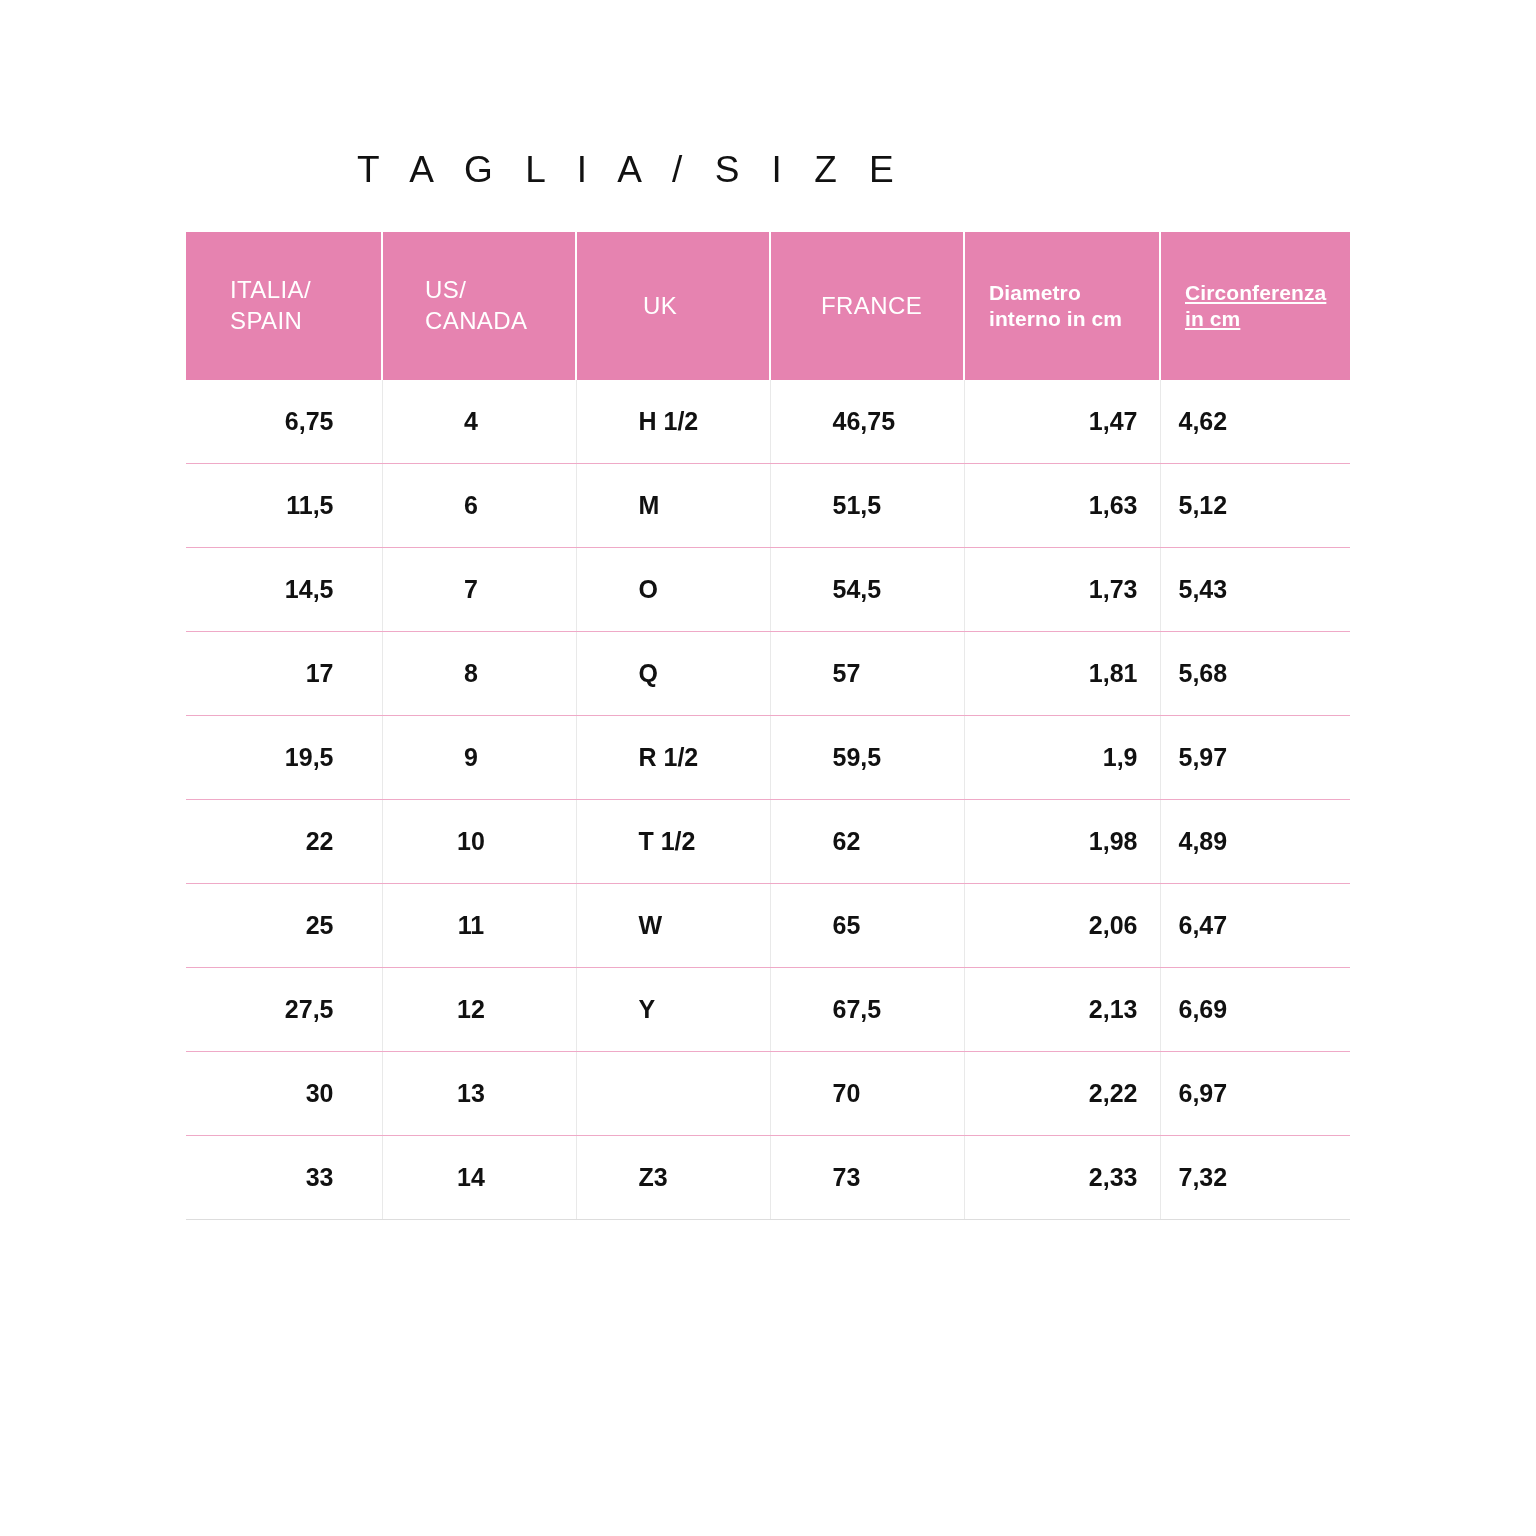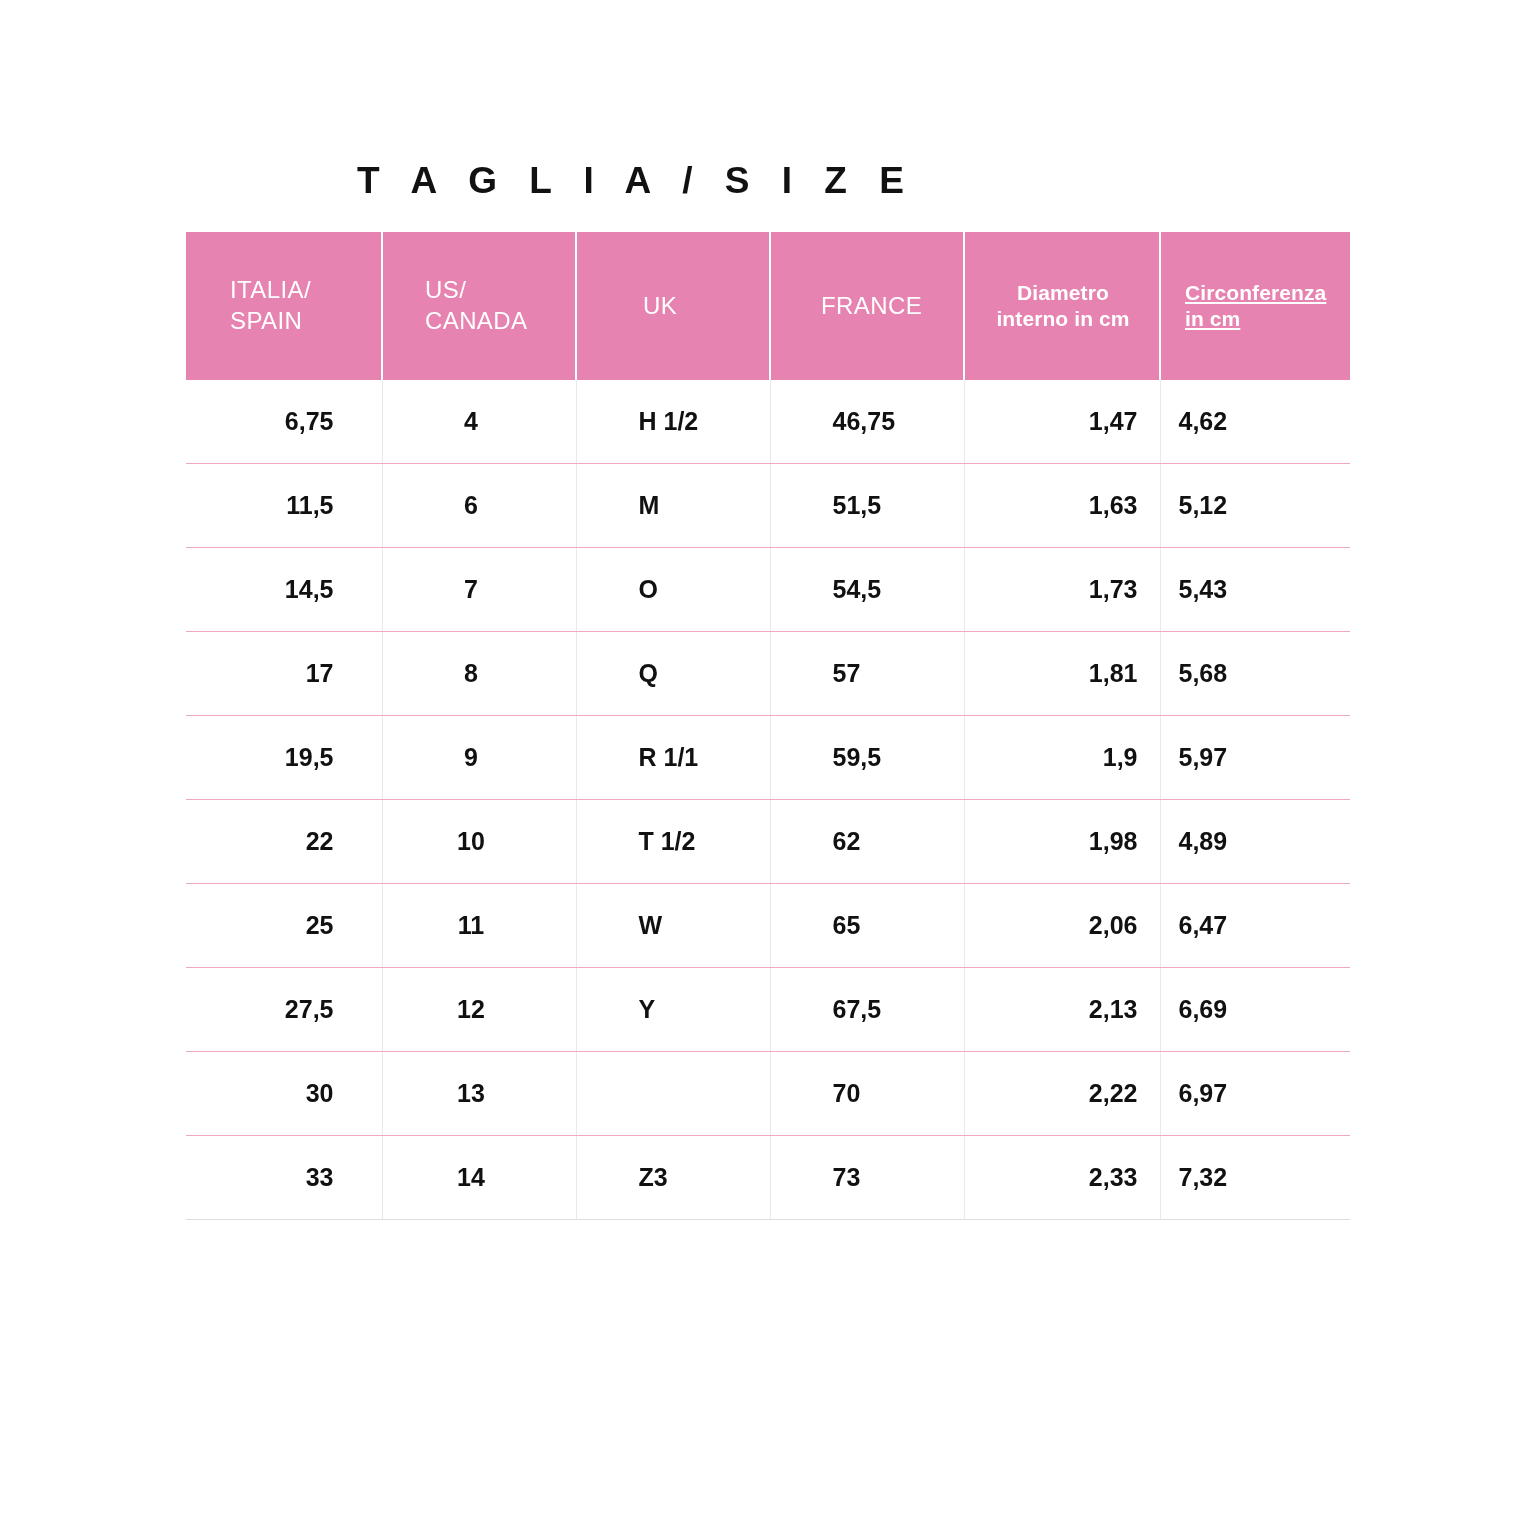--- a/index.html
+++ b/index.html
@@ -16,23 +16,23 @@
   }
   .page {
     position: relative;
     width: 1536px;
     height: 1536px;
     box-sizing: border-box;
   }
   .title {
     position: absolute;
     left: 357px;
-    top: 160px;
+    top: 149px;
     font-size: 37px;
-    font-weight: 700;
+    font-weight: 400;
     letter-spacing: 11px;
     color: #111111;
     white-space: nowrap;
   }
   .table-wrap {
     position: absolute;
     left: 186px;
     top: 232px;
     width: 1164px;
   }
@@ -68,21 +68,21 @@
   thead th .h-bold {
     font-size: 21px;
     font-weight: 700;
     line-height: 1.22;
     letter-spacing: 0.1px;
   }
   th.col-italia .h-plain { padding-left: 22px; }
   th.col-us .h-plain { padding-left: 20px; }
   th.col-uk .h-plain { padding-left: 44px; }
   th.col-france .h-plain { padding-left: 28px; }
-  th.col-diam { vertical-align: middle; text-align: center; }
+  th.col-diam { vertical-align: middle; }
   th.col-circ { vertical-align: middle; text-decoration: underline; }
   th.col-diam .h-bold, th.col-circ .h-bold { padding-left: 2px; }
 
   tbody td {
     height: 83px;
     border-bottom: 1px solid #efa9c7;
     border-right: 1px solid #e9e9e9;
     font-size: 25px;
     font-weight: 700;
     color: #111111;
@@ -193,21 +193,21 @@
           <td class="c0">17</td>
           <td class="c1">8</td>
           <td class="c2">Q</td>
           <td class="c3">57</td>
           <td class="c4">1,81</td>
           <td class="c5">5,68</td>
         </tr>
         <tr>
           <td class="c0">19,5</td>
           <td class="c1">9</td>
-          <td class="c2">R 1/1</td>
+          <td class="c2">R 1/2</td>
           <td class="c3">59,5</td>
           <td class="c4">1,9</td>
           <td class="c5">5,97</td>
         </tr>
         <tr>
           <td class="c0">22</td>
           <td class="c1">10</td>
           <td class="c2">T 1/2</td>
           <td class="c3">62</td>
           <td class="c4">1,98</td>

